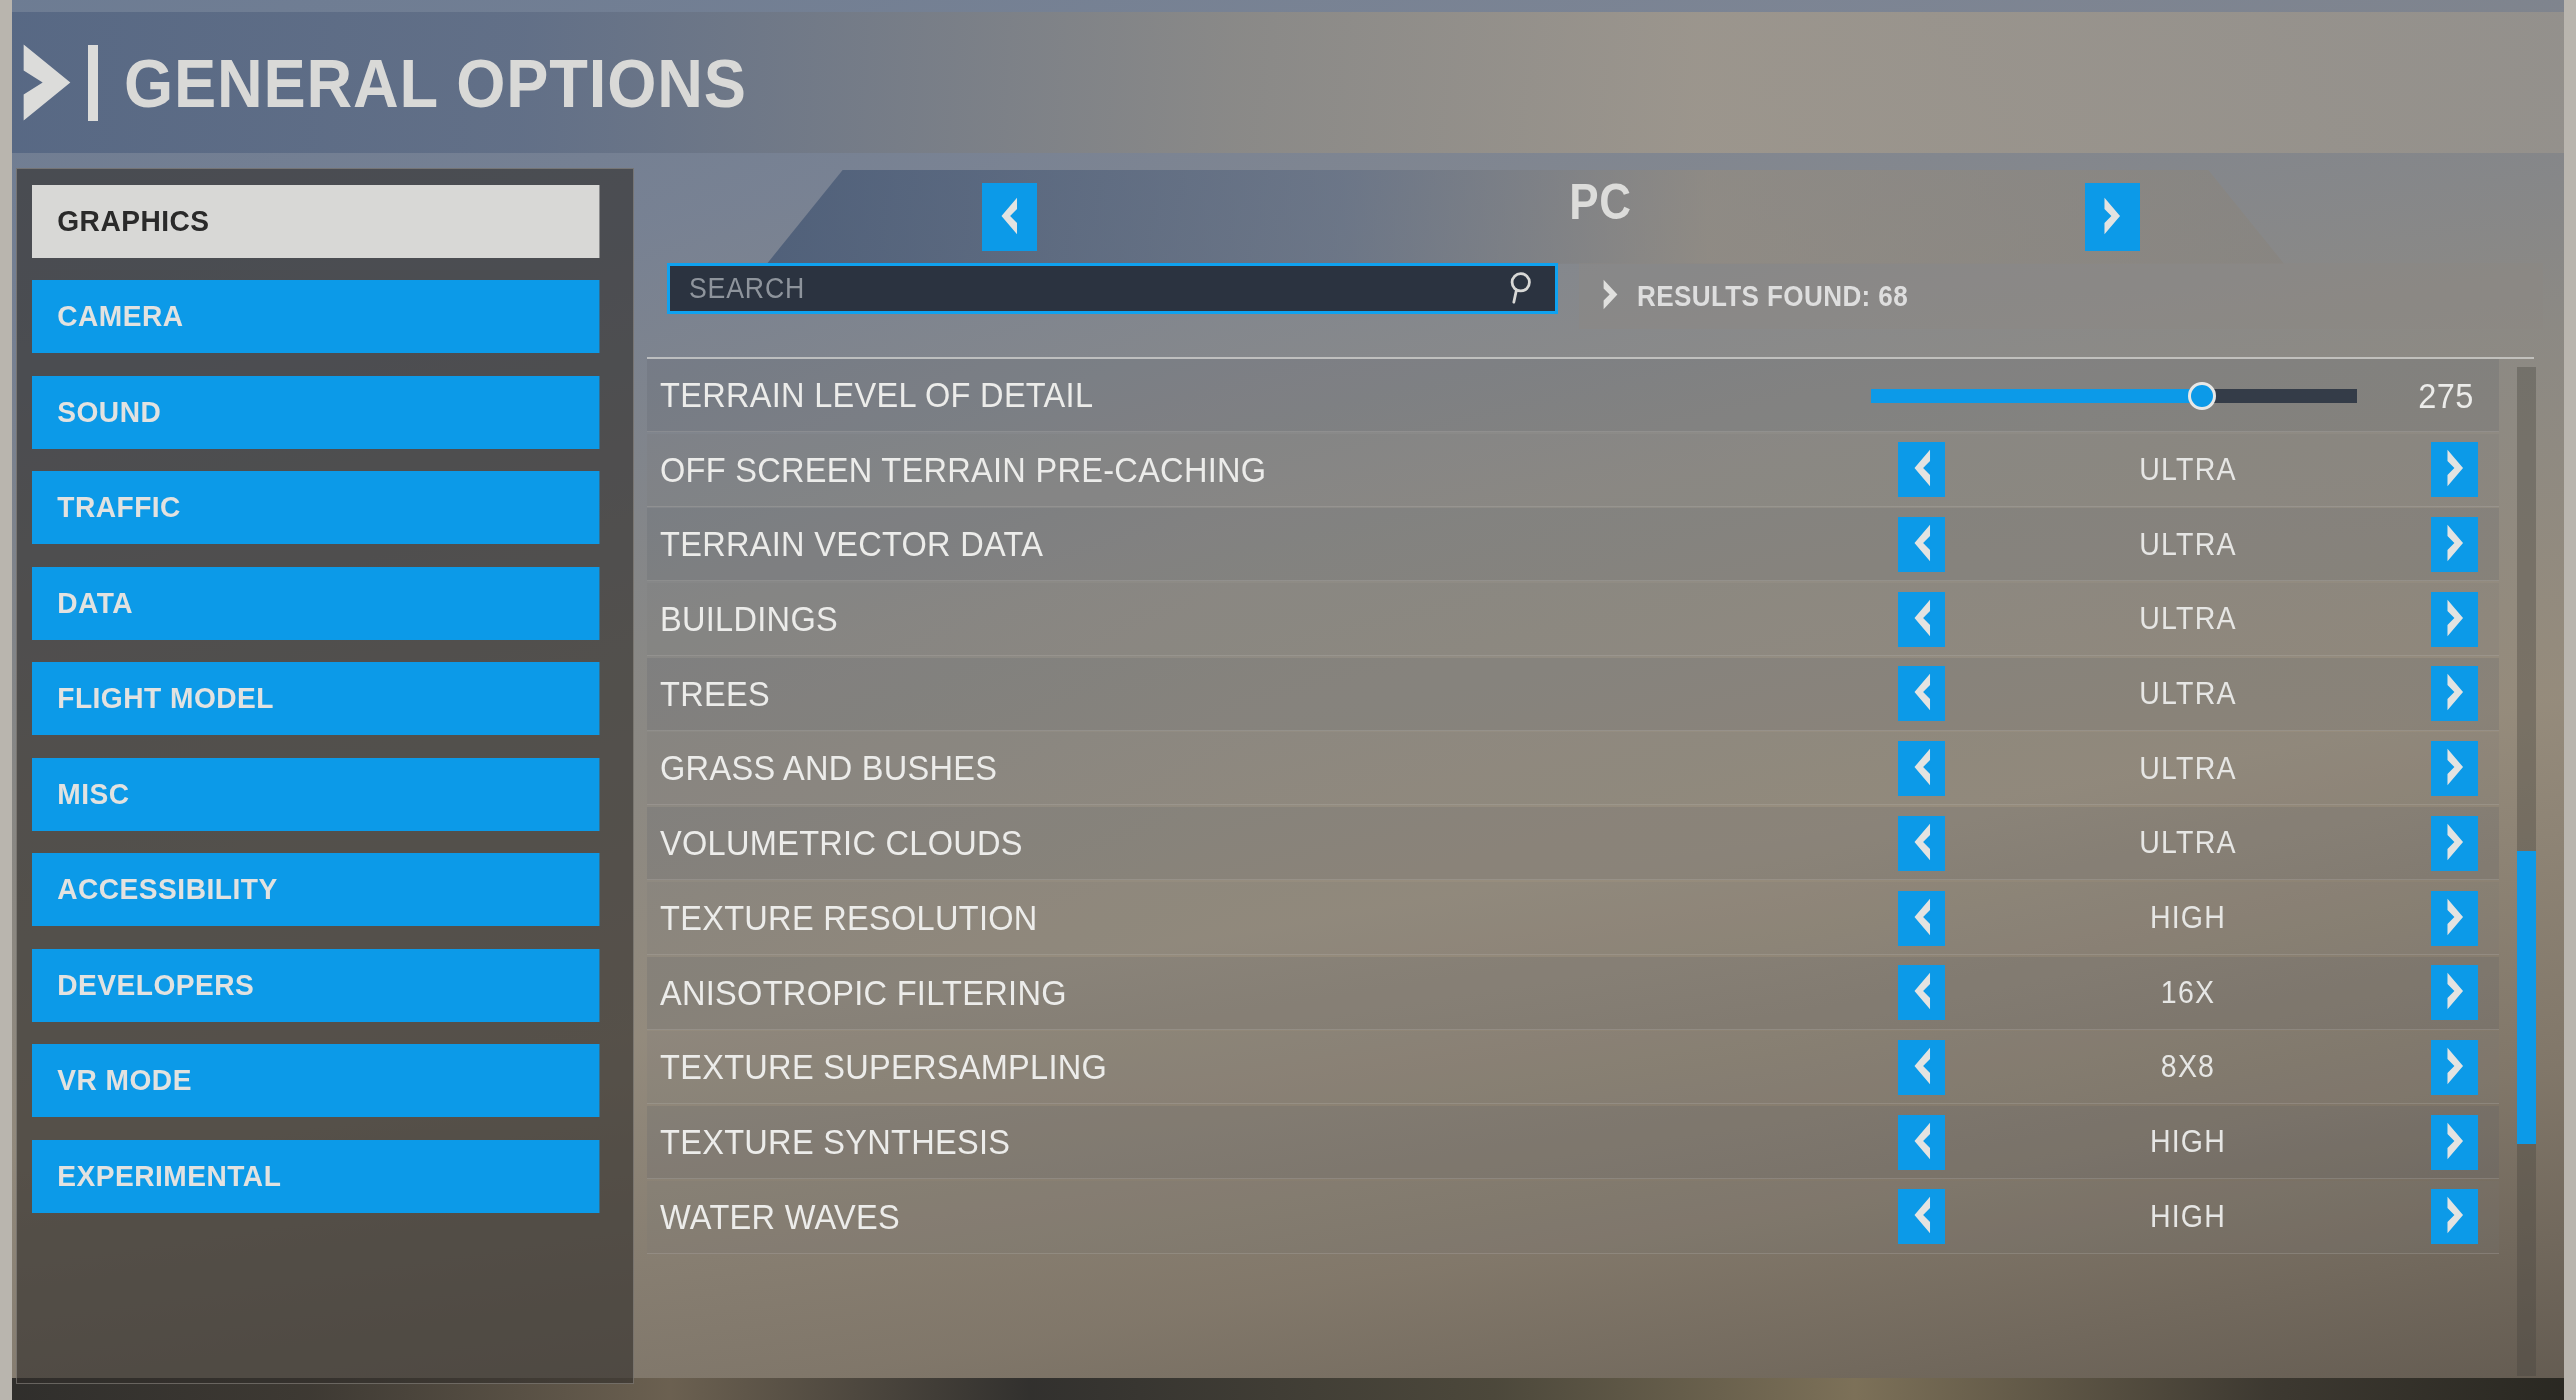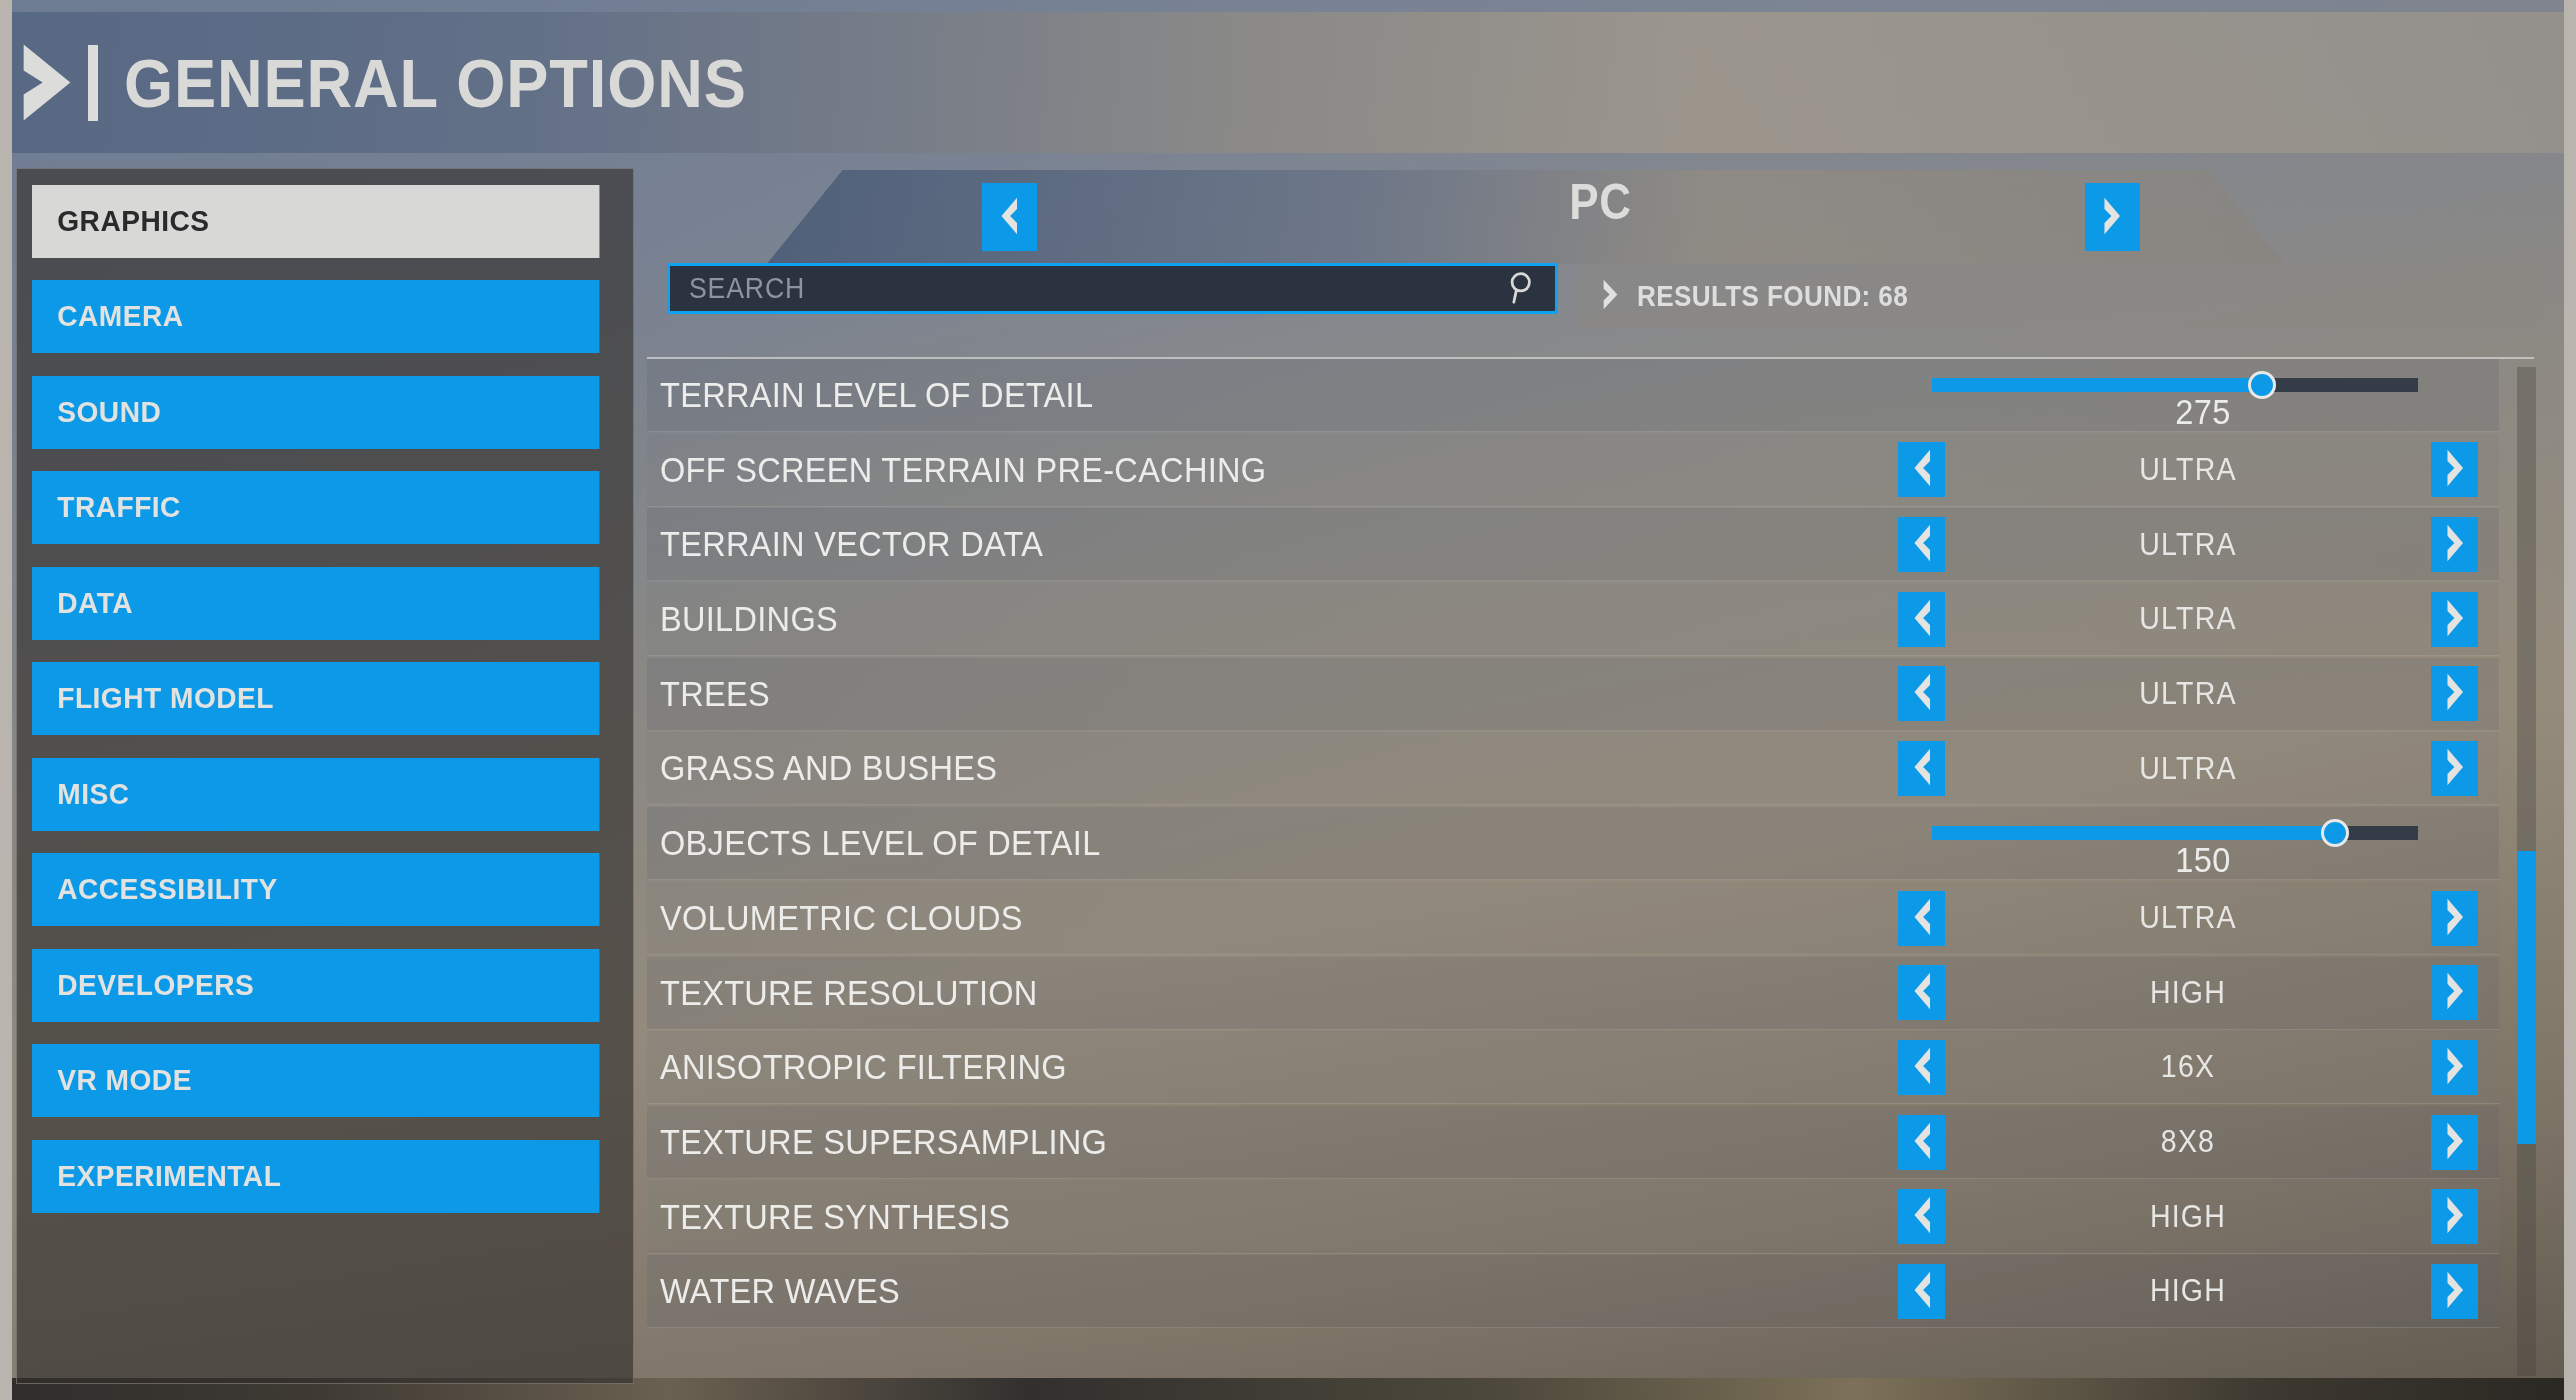--- a/index.html
+++ b/index.html
@@ -145,21 +145,21 @@
     width:47px; height:55px; background:#0c9ae8;
     display:flex; align-items:center; justify-content:center; flex:none;
   }
   .step-val{
     width:486px; text-align:center; font-size:31px; color:#e6e6e4;
     letter-spacing:1.3px; transform:scaleX(.92);
   }
   
   .slider{
     position:absolute; right:21px; top:19px; height:35px; width:607px;
-    display:flex; align-items:center;flex-direction:column;
+    display:flex; align-items:center;
   }
   .track{
     position:relative; width:486px; height:14px; background:#343c48; flex:none;
   }
   .fill{ position:absolute; left:0; top:0; height:100%; background:#0c9ae8; }
   .knob{
     position:absolute; top:50%; width:28px; height:28px; border-radius:50%;
     background:#0c9ae8; border:3.5px solid #e8e8e6;
     transform:translate(-50%,-50%);
   }
@@ -355,30 +355,20 @@
           </div>
           <div class="step-val">ULTRA</div>
           <div class="step-btn">
             <span><svg width="22.5" height="38" viewBox="0 0 26 44">
                 <polygon points="4,1 22,22 4,43 4,30 12,22 4,14" fill="#e3e3e1"></polygon>
               </svg></span>
           </div>
         </div>
       </div>
       <div class="row">
-        <div class="row-label">OBJECTS LEVEL OF DETAIL</div>
-        <div class="slider">
-          <div class="track">
-            <div class="fill" style="width:83%"></div>
-            <div class="knob" style="left:83%"></div>
-          </div>
-          <div class="slider-val">150</div>
-        </div>
-      </div>
-      <div class="row">
         <div class="row-label">VOLUMETRIC CLOUDS</div>
         <div class="stepper">
           <div class="step-btn">
             <span><svg width="22.5" height="38" viewBox="0 0 26 44">
                 <polygon points="22,1 4,22 22,43 22,30 14,22 22,14" fill="#e3e3e1"></polygon>
               </svg></span>
           </div>
           <div class="step-val">ULTRA</div>
           <div class="step-btn">
             <span><svg width="22.5" height="38" viewBox="0 0 26 44">

